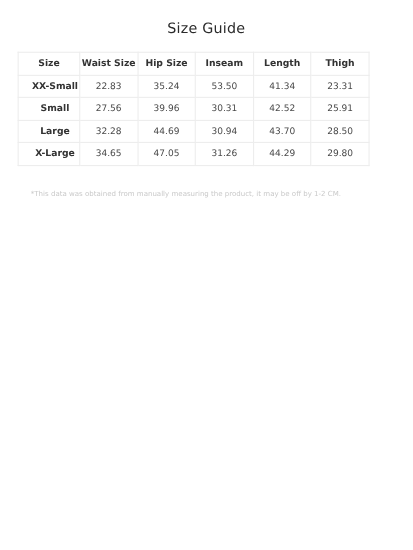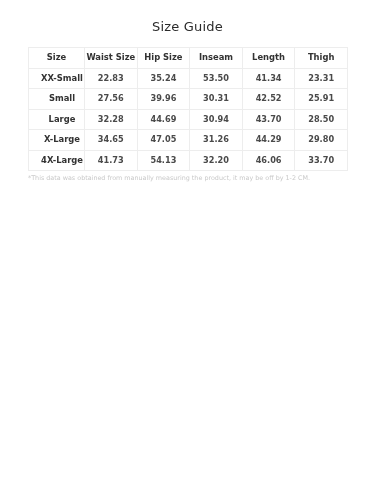--- a/index.html
+++ b/index.html
@@ -23,21 +23,21 @@
     text-align: center;
     font-size: 13px;
     font-weight: normal;
     color: #2b2b2b;
     letter-spacing: 0.2px;
     margin: 0;
     padding-top: 19px;
     line-height: 16px;
   }
   .table-wrap {
-    margin: 12px 28px 0 28px;
+    margin: 12px 28px 0 16px;
     width: 319px;
   }
   table.size-table {
     width: 319px;
     border-collapse: collapse;
     table-layout: fixed;
   }
   table.size-table td,
   table.size-table th {
     border: 1px solid #ededed;
@@ -55,27 +55,27 @@
     color: #333333;
     font-size: 8.4px;
   }
   table.size-table td.size-name {
     font-weight: bold;
     color: #333333;
     font-size: 8.4px;
     padding-left: 12px;
   }
   table.size-table td.measure {
-    font-weight: bold;
+    font-weight: normal;
     color: #4a4a4a;
   }
   col.c-size { width: 56px; }
   col.c-rest { width: 52.6px; }
   .footnote {
-    margin: 3px 28px 0 28px;
+    margin: 21px 28px 0 28px;
     width: 319px;
     font-size: 6.4px;
     line-height: 9px;
     color: #c9c9c9;
     text-align: left;
     white-space: nowrap;
   }
 </style>
 </head>
 <body>
@@ -130,27 +130,19 @@
           <td class="measure">28.50</td>
         </tr>
         <tr>
           <td class="size-name">X-Large</td>
           <td class="measure">34.65</td>
           <td class="measure">47.05</td>
           <td class="measure">31.26</td>
           <td class="measure">44.29</td>
           <td class="measure">29.80</td>
         </tr>
-        <tr>
-          <td class="size-name">4X-Large</td>
-          <td class="measure">41.73</td>
-          <td class="measure">54.13</td>
-          <td class="measure">32.20</td>
-          <td class="measure">46.06</td>
-          <td class="measure">33.70</td>
-        </tr>
       </tbody>
     </table>
   </div>
 
   <div class="footnote">*This data was obtained from manually measuring the product, it may be off by 1-2 CM.</div>
 
 </div>
 
 </body></html>

